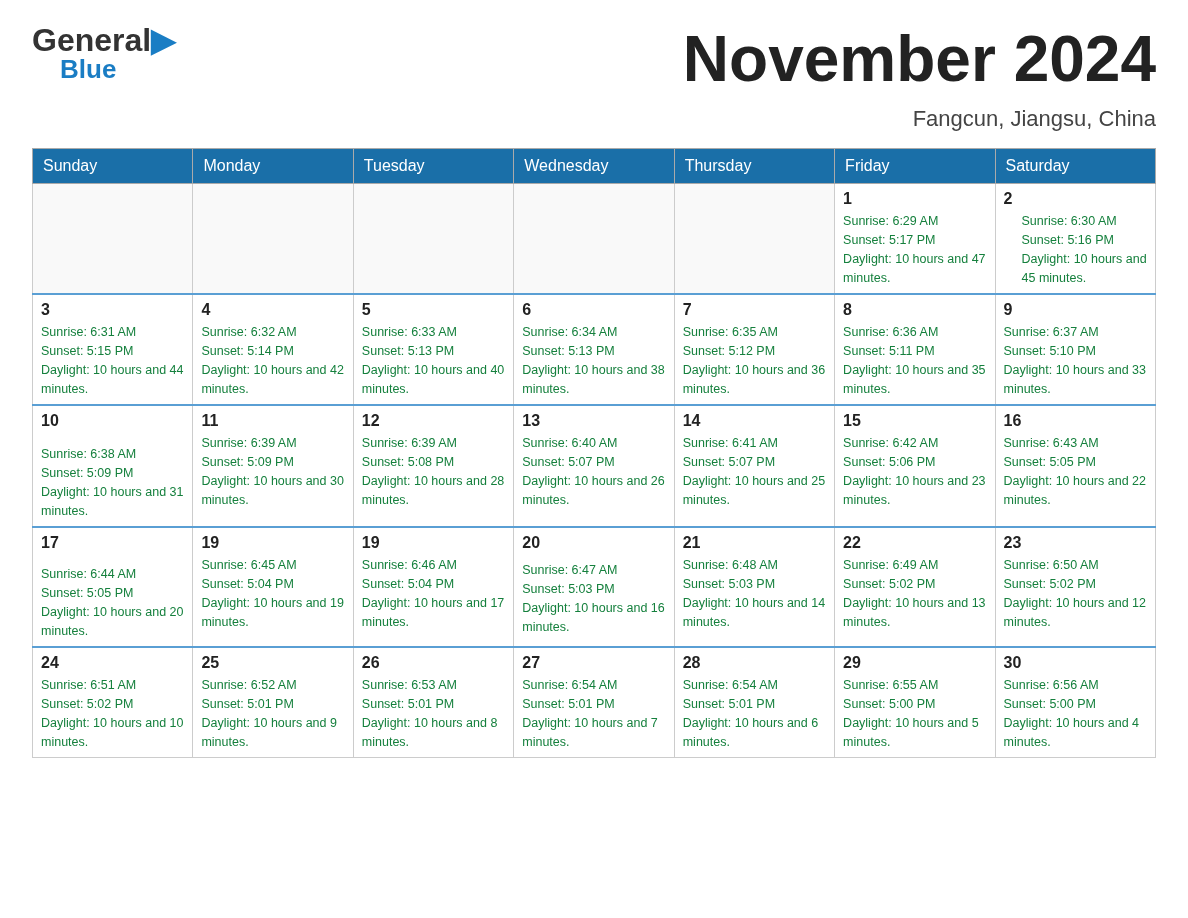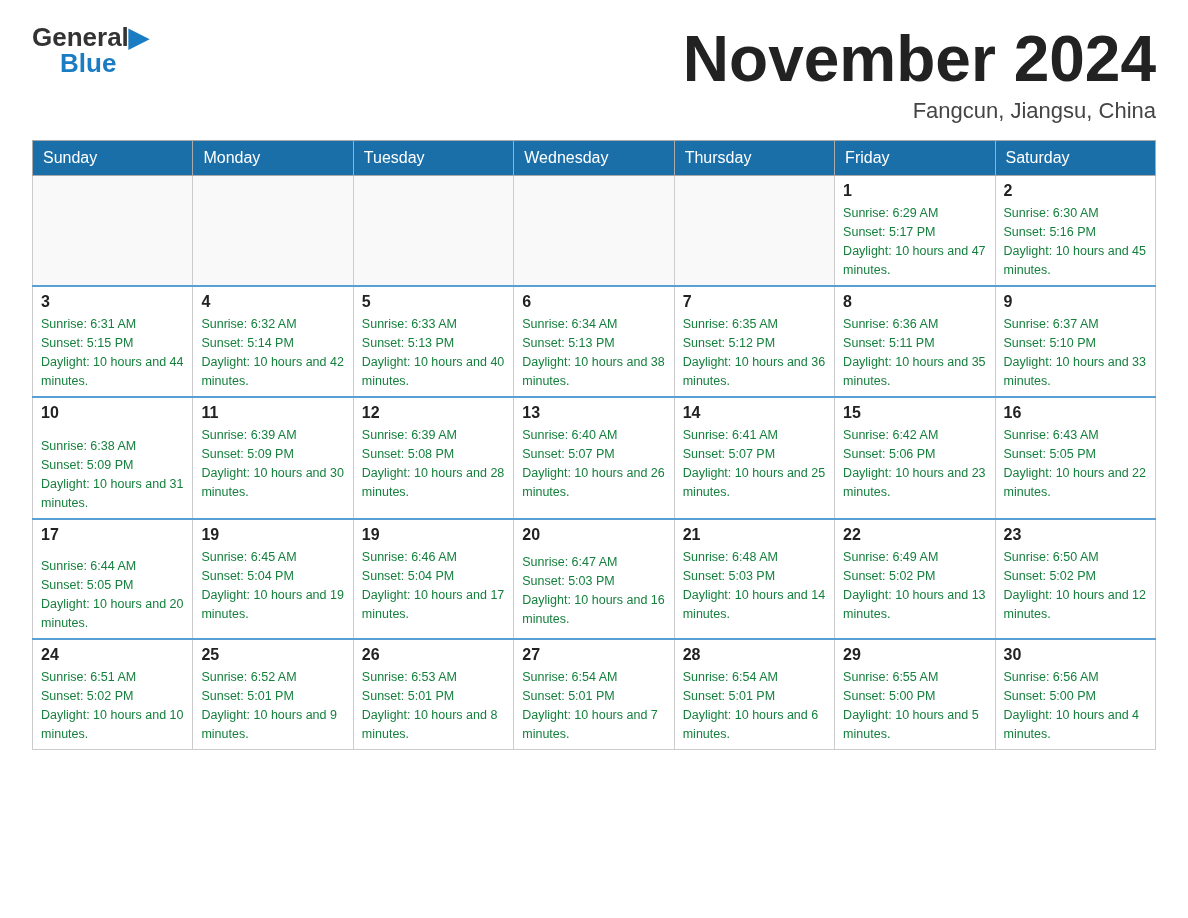--- a/index.html
+++ b/index.html
@@ -15,21 +15,21 @@
       justify-content: space-between;
       align-items: flex-start;
       margin-bottom: 16px;
     }
     .logo {
       display: flex;
       flex-direction: column;
       align-items: flex-start;
     }
     .logo-general {
-      font-size: 26px;
+      font-size: 32px;
       font-weight: bold;
       color: #333;
       line-height: 1;
     }
     .logo-general span {
       color: #1a7dc4;
     }
     .logo-blue {
       font-size: 26px;
       font-weight: bold;
@@ -43,21 +43,21 @@
     .title-block h1 {
       font-size: 64px;
       font-weight: bold;
       color: #222;
       line-height: 1.1;
     }
     .title-block h2 {
       font-size: 22px;
       font-weight: normal;
       color: #444;
-      margin-top: 4px;
+      margin-top: 12px;
     }
     .calendar {
       width: 100%;
       border-collapse: collapse;
       border: 1px solid #aaa;
     }
     .calendar th {
       background-color: #1a6fa8;
       color: #fff;
       font-size: 16px;
@@ -134,21 +134,21 @@
         <td class="empty"></td>
         <td class="empty"></td>
         <td>
           <span class="day-number">1</span>
           <div class="day-info" style="white-space: pre-line;">Sunrise: 6:29 AM
 Sunset: 5:17 PM
 Daylight: 10 hours and 47 minutes.</div>
         </td>
         <td>
           <span class="day-number">2</span>
-          <div class="day-info" style="white-space: pre-line;">Sunrise: 6:30 AM
+          <div class="day-info" style="white-space: pre-line; margin-left: 18px;">Sunrise: 6:30 AM
 Sunset: 5:16 PM
 Daylight: 10 hours and 45 minutes.</div>
         </td>
       </tr>
       <tr class="row-separator">
         <td>
           <span class="day-number">3</span>
           <div class="day-info" style="white-space: pre-line;">Sunrise: 6:31 AM
 Sunset: 5:15 PM
 Daylight: 10 hours and 44 minutes.</div>

